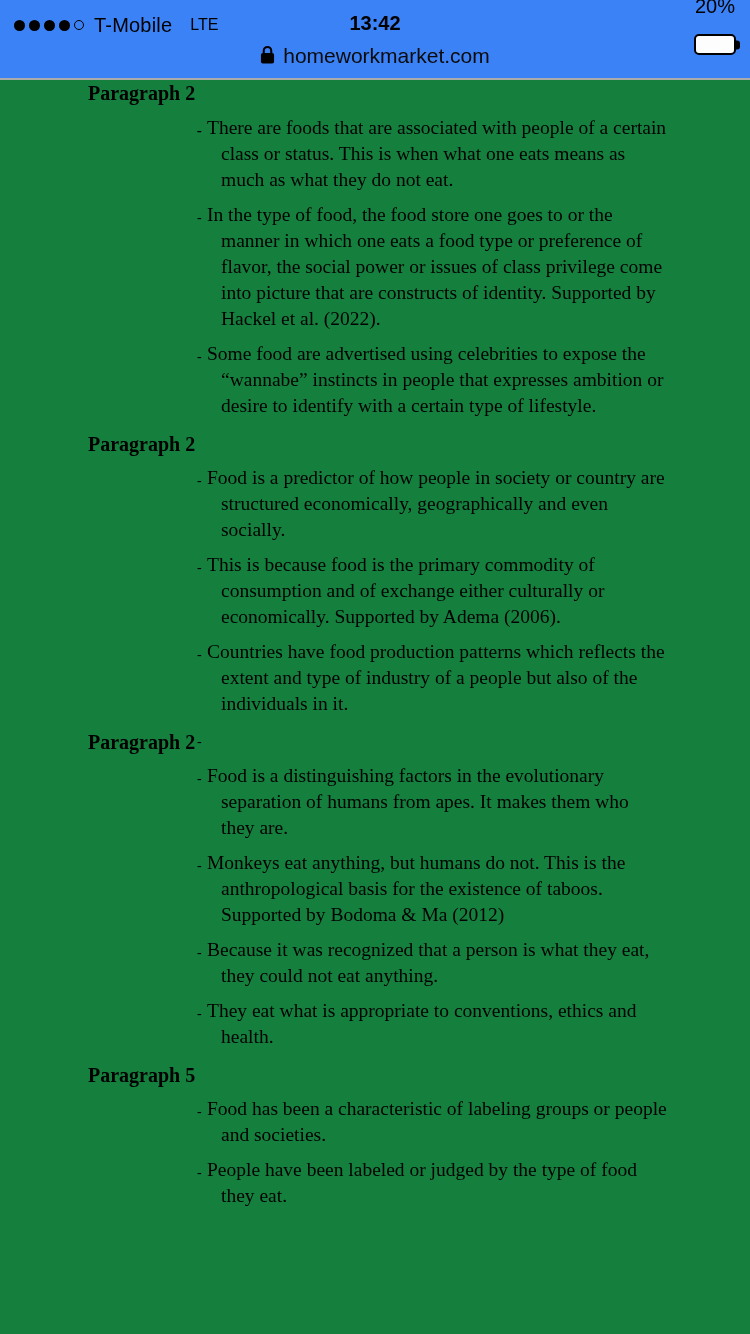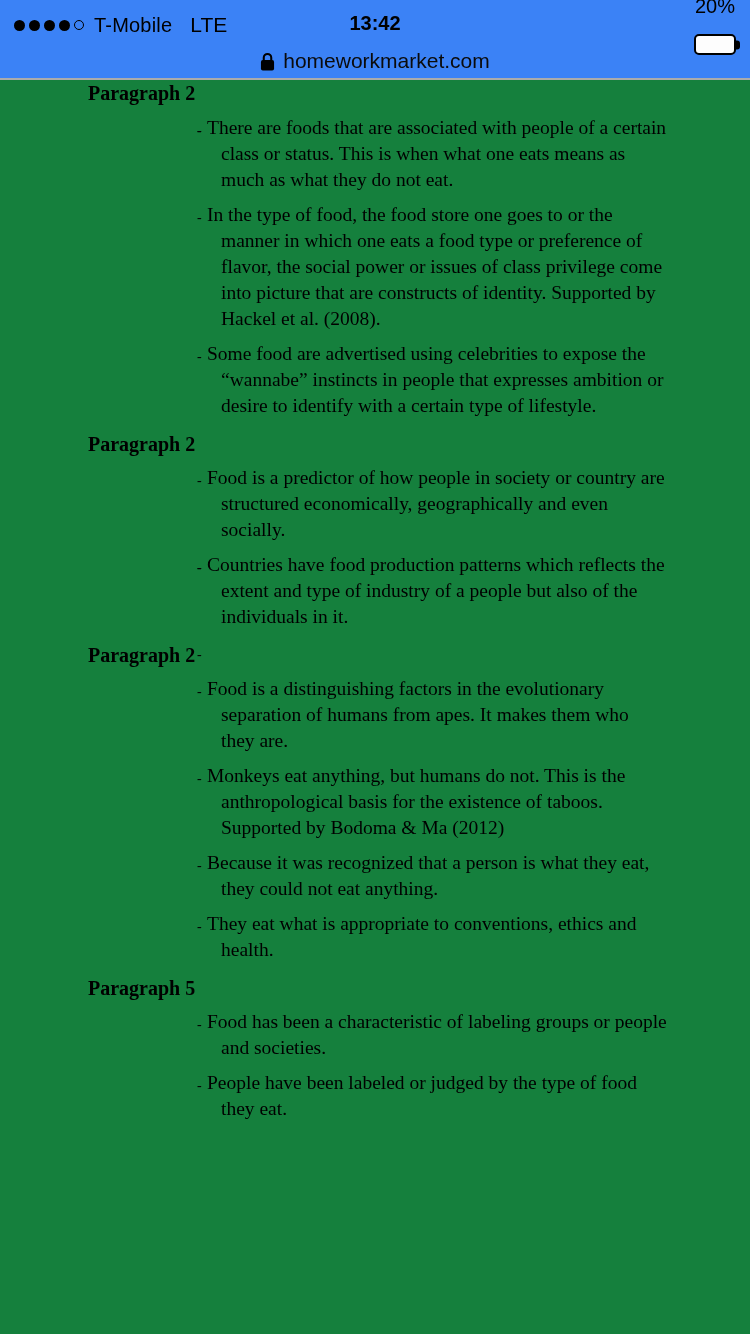--- a/index.html
+++ b/index.html
@@ -18,38 +18,38 @@
   }
   .status-bar {
     height: 44px; display: flex; align-items: center;
     padding: 6px 14px 0 14px; position: relative;
   }
   .signal { display: flex; align-items: center; gap: 4px; margin-right: 10px; }
   .dot { width: 11px; height: 11px; border-radius: 50%; }
   .dot.filled { background: #000; }
   .dot.empty { width: 10px; height: 10px; background: transparent; border: 1.5px solid #000; }
   .carrier { font-size: 20px; margin-right: 18px; letter-spacing: 0.2px; }
-  .network { font-size: 21px; }
+  .network { font-size: 16px; }
   .time {
     position: absolute; left: 0; right: 0; top: 12px;
     text-align: center; font-size: 20px; font-weight: 700;
   }
   .battery-group { margin-left: auto; display: flex; align-items: center; gap: 16px; z-index: 2; flex-direction: column; }
   .batt-pct { font-size: 20px; }
   .battery {
     width: 42px; height: 21px; border: 2px solid #000; border-radius: 5px;
     padding: 1.5px; position: relative; background: #fdfdfd;
   }
   .battery-fill { height: 100%; width: 20%; background: #f5c623; border-radius: 1.5px; }
   .battery-nub {
     position: absolute; right: -6px; top: 50%; transform: translateY(-50%);
     width: 4px; height: 9px; background: #000; border-radius: 0 3px 3px 0;
   }
   .url-bar {
-    height: 34px; display: flex; align-items: center; justify-content: center; gap: 8px;
+    height: 34px; display: flex; justify-content: center; gap: 8px;
     cursor: pointer;
   }
   .lock-icon { display: inline-flex; margin-top: 1px; }
   .host { font-size: 21px; color: #0b0b0b; }
   
   .doc {
     font-family: "Liberation Serif", serif;
     background: #15803d;
     height: 1254px; overflow: hidden;
   }
@@ -108,30 +108,30 @@
     </div>
   </header>
 
   <main class="doc">
 
     <section>
       <h2>Paragraph 2</h2>
       <ul>
         <li><span class="dash">-</span></li>
         <li><span class="dash">-</span><span>There are foods that are associated with people of a certain class or status. This is when what one eats means as much as what they do not eat.</span></li>
-        <li><span class="dash">-</span><span>In the type of food, the food store one goes to or the manner in which one eats a food type or preference of flavor, the social power or issues of class privilege come into picture that are constructs of identity. Supported by Hackel et al. (2008).</span></li>
+        <li><span class="dash">-</span><span>In the type of food, the food store one goes to or the manner in which one eats a food type or preference of flavor, the social power or issues of class privilege come into picture that are constructs of identity. Supported by Hackel et al. (2022).</span></li>
         <li><span class="dash">-</span><span>Some food are advertised using celebrities to expose the “wannabe” instincts in people that expresses ambition or desire to identify with a certain type of lifestyle.</span></li>
       </ul>
     </section>
 
     <section>
       <h2>Paragraph 2</h2>
       <ul>
         <li><span class="dash">-</span><span>Food is a predictor of how people in society or country are structured economically, geographically and even socially.</span></li>
-        <li><span class="dash">-</span></li>
+        <li><span class="dash">-</span><span>This is because food is the primary commodity of consumption and of exchange either culturally or economically. Supported by Adema (2006).</span></li>
         <li><span class="dash">-</span><span>Countries have food production patterns which reflects the extent and type of industry of a people but also of the individuals in it.</span></li>
         <li><span class="dash">-</span></li>
       </ul>
     </section>
 
     <section>
       <h2>Paragraph 2</h2>
       <ul>
         <li><span class="dash">-</span><span>Food is a distinguishing factors in the evolutionary separation of humans from apes. It makes them who they are.</span></li>
         <li><span class="dash">-</span><span>Monkeys eat anything, but humans do not. This is the anthropological basis for the existence of taboos. Supported by Bodoma &amp; Ma (2012)</span></li>

